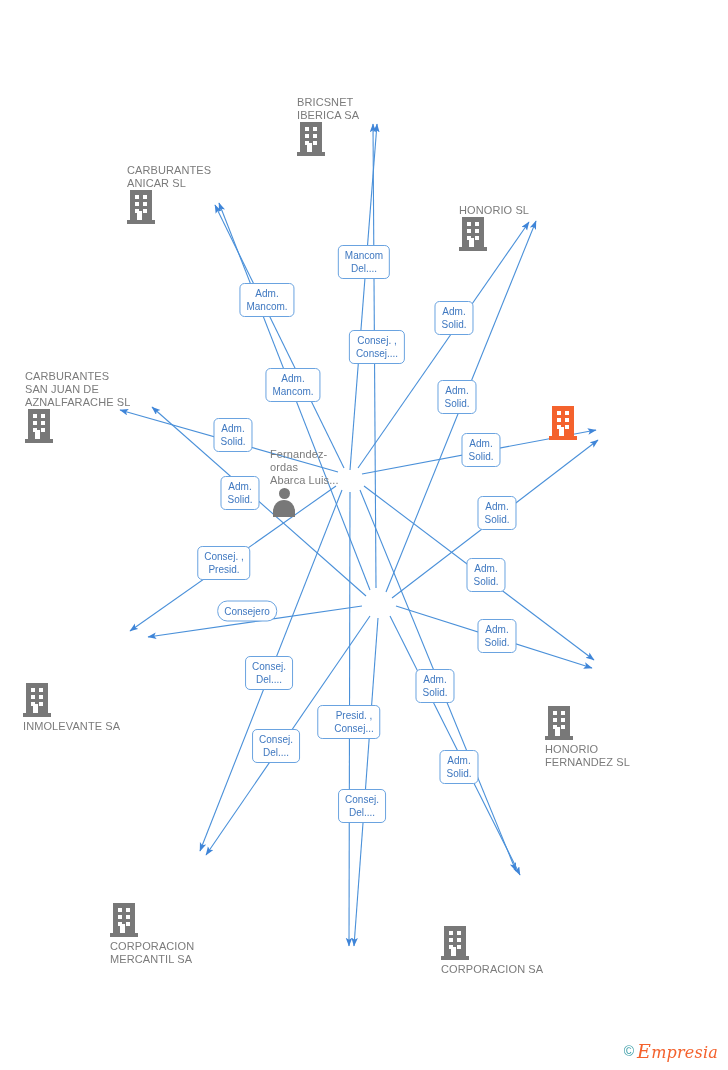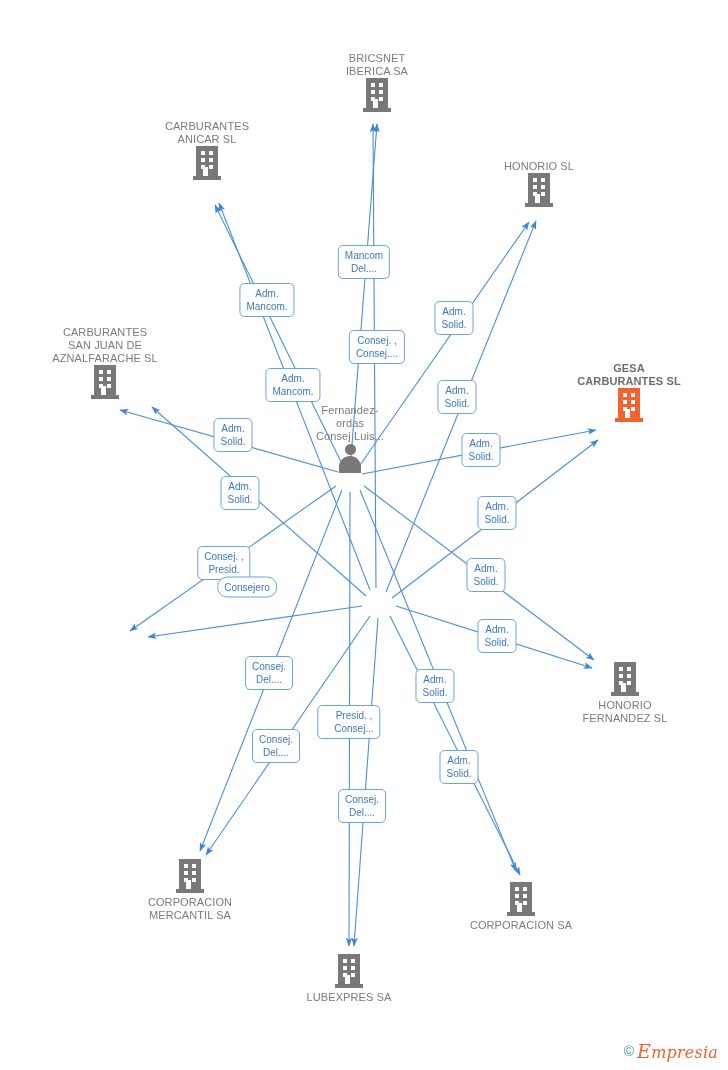--- a/index.html
+++ b/index.html
@@ -9,25 +9,26 @@
     -webkit-font-smoothing:antialiased;
   }
   #canvas{position:absolute;inset:0;width:728px;height:1070px;}
   svg.edges{position:absolute;left:0;top:0;width:728px;height:1070px;}
 
   
   .node{
     position:absolute;
     width:160px;
     margin-left:-80px;
-    text-align:center;
+    text-align:left;
     color:#7b7b7b;
     font-size:11px;
     line-height:13px;
     letter-spacing:.1px;
+    margin-top:44px;
   }
   .node .label{white-space:pre-line;display:block;}
   .node.highlight{color:#6e6e6e;font-weight:bold;}
   .node .ico{display:block;margin:0 auto;}
 
   
   .bld{width:28px;height:34px;position:relative;display:inline-block;}
   .bld .body{position:absolute;left:3px;top:0;width:22px;height:30px;background:#787878;}
   .bld .base{position:absolute;left:0;bottom:0;width:28px;height:4px;background:#787878;}
   .bld .w{position:absolute;width:4px;height:4px;background:#ffffff;}
@@ -145,41 +146,49 @@
     <span class="ico">
       <span class="bld"><span class="body"></span><span class="base"></span>
         <span class="w" style="left:8px;top:5px;"></span><span class="w" style="left:16px;top:5px;"></span>
         <span class="w" style="left:8px;top:12px;"></span><span class="w" style="left:16px;top:12px;"></span>
         <span class="w" style="left:8px;top:19px;"></span><span class="w" style="left:16px;top:19px;"></span>
         <span class="door"></span></span>
     </span>
   </div>
 
   <div class="node highlight" style="left:629px;top:362px;">
-    <span class="label">GESA
-CARBURANTES SL</span>
     <span class="ico">
       <span class="bld orange"><span class="body"></span><span class="base"></span>
         <span class="w" style="left:8px;top:5px;"></span><span class="w" style="left:16px;top:5px;"></span>
         <span class="w" style="left:8px;top:12px;"></span><span class="w" style="left:16px;top:12px;"></span>
         <span class="w" style="left:8px;top:19px;"></span><span class="w" style="left:16px;top:19px;"></span>
         <span class="door"></span></span>
     </span>
   </div>
 
   <div class="node" style="left:350px;top:404px;">
     <span class="label">Fernandez-
 ordas
-Consej Luis...</span>
+Abarca Luis...</span>
     <span class="ico">
       <span class="per"><span class="head"></span><span class="torso"></span></span>
     </span>
   </div>
 
 
+  <div class="node" style="left:103px;top:639px;">
+    <span class="ico">
+      <span class="bld"><span class="body"></span><span class="base"></span>
+        <span class="w" style="left:8px;top:5px;"></span><span class="w" style="left:16px;top:5px;"></span>
+        <span class="w" style="left:8px;top:12px;"></span><span class="w" style="left:16px;top:12px;"></span>
+        <span class="w" style="left:8px;top:19px;"></span><span class="w" style="left:16px;top:19px;"></span>
+        <span class="door"></span></span>
+    </span>
+    <span class="label">INMOLEVANTE SA</span>
+  </div>
 
   <div class="node" style="left:190px;top:859px;">
     <span class="ico">
       <span class="bld"><span class="body"></span><span class="base"></span>
         <span class="w" style="left:8px;top:5px;"></span><span class="w" style="left:16px;top:5px;"></span>
         <span class="w" style="left:8px;top:12px;"></span><span class="w" style="left:16px;top:12px;"></span>
         <span class="w" style="left:8px;top:19px;"></span><span class="w" style="left:16px;top:19px;"></span>
         <span class="door"></span></span>
     </span>
     <span class="label">CORPORACION
@@ -202,30 +211,20 @@
     <span class="ico">
       <span class="bld"><span class="body"></span><span class="base"></span>
         <span class="w" style="left:8px;top:5px;"></span><span class="w" style="left:16px;top:5px;"></span>
         <span class="w" style="left:8px;top:12px;"></span><span class="w" style="left:16px;top:12px;"></span>
         <span class="w" style="left:8px;top:19px;"></span><span class="w" style="left:16px;top:19px;"></span>
         <span class="door"></span></span>
     </span>
     <span class="label">CORPORACION SA</span>
   </div>
 
-  <div class="node" style="left:349px;top:954px;">
-    <span class="ico">
-      <span class="bld"><span class="body"></span><span class="base"></span>
-        <span class="w" style="left:8px;top:5px;"></span><span class="w" style="left:16px;top:5px;"></span>
-        <span class="w" style="left:8px;top:12px;"></span><span class="w" style="left:16px;top:12px;"></span>
-        <span class="w" style="left:8px;top:19px;"></span><span class="w" style="left:16px;top:19px;"></span>
-        <span class="door"></span></span>
-    </span>
-    <span class="label">LUBEXPRES SA</span>
-  </div>
 
   <div class="elabel" style="left:364px;top:262px;">Mancom
 Del....</div>
   <div class="elabel" style="left:267px;top:300px;">Adm.
 Mancom.</div>
   <div class="elabel" style="left:454px;top:318px;">Adm.
 Solid.</div>
   <div class="elabel" style="left:377px;top:347px;">Consej. ,
 Consej....</div>
   <div class="elabel" style="left:293px;top:385px;">Adm.
@@ -237,21 +236,21 @@
   <div class="elabel" style="left:481px;top:450px;">Adm.
 Solid.</div>
   <div class="elabel" style="left:240px;top:493px;">Adm.
 Solid.</div>
   <div class="elabel" style="left:497px;top:513px;">Adm.
 Solid.</div>
   <div class="elabel" style="left:224px;top:563px;">Consej. ,
 Presid.</div>
   <div class="elabel" style="left:486px;top:575px;">Adm.
 Solid.</div>
-  <div class="elabel" style="left:247px;top:587px;border-radius:10px;">Consejero</div>
+  <div class="elabel" style="left:247px;top:611px;border-radius:10px;">Consejero</div>
   <div class="elabel" style="left:497px;top:636px;">Adm.
 Solid.</div>
   <div class="elabel" style="left:269px;top:673px;">Consej.
 Del....</div>
   <div class="elabel" style="left:435px;top:686px;">Adm.
 Solid.</div>
   <div class="elabel" style="left:349px;top:722px;padding-left:16px;">Presid. ,
 Consej...</div>
   <div class="elabel" style="left:276px;top:746px;">Consej.
 Del....</div>

